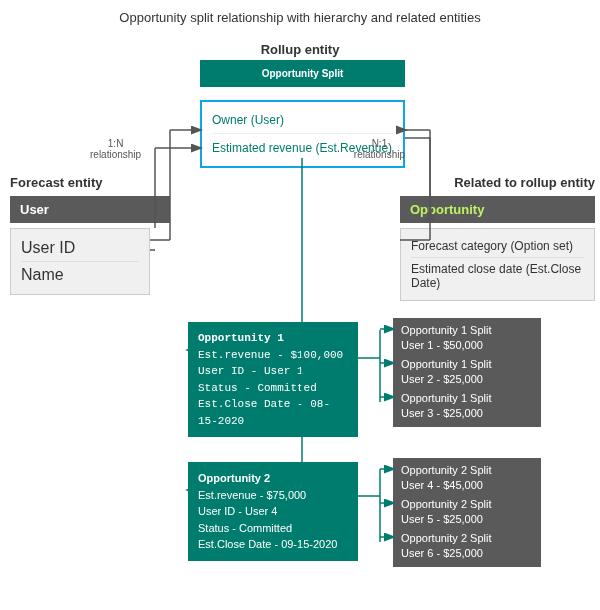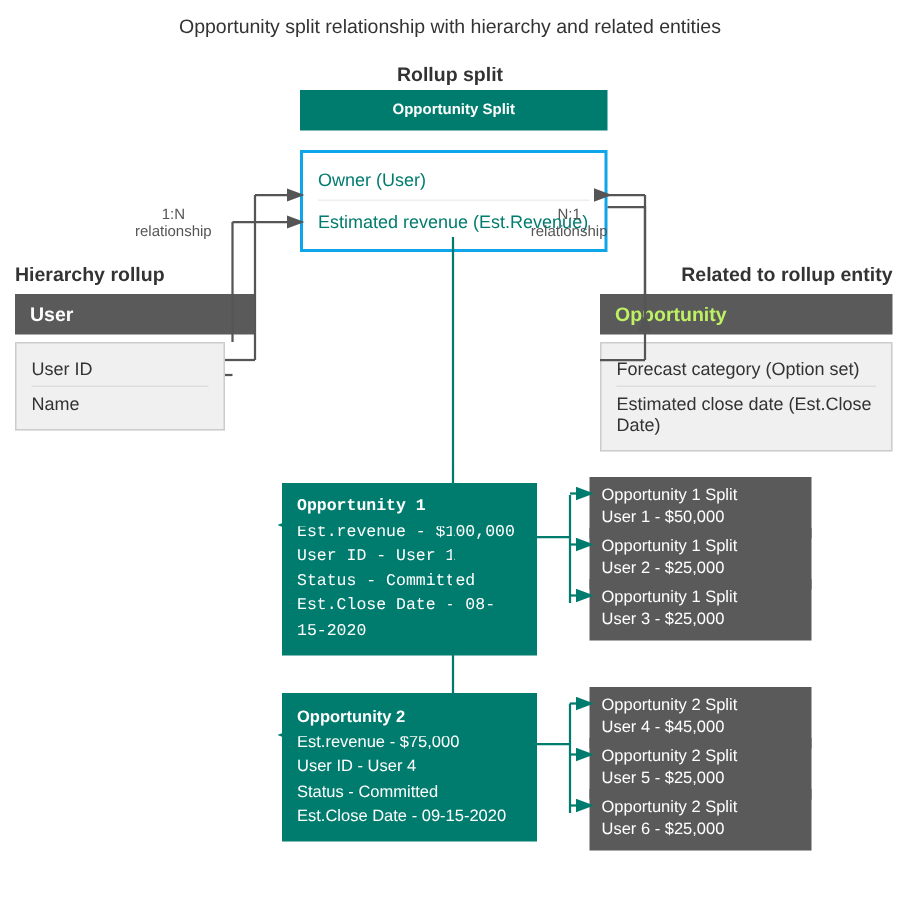--- a/index.html
+++ b/index.html
@@ -90,21 +90,21 @@
     .user-fields-box {
       position: absolute;
       top: 228px;
       left: 10px;
       width: 140px;
       background: #f0f0f0;
       border: 1px solid #ccc;
       padding: 6px 10px;
     }
     .user-fields-box .uf {
-      font-size: 12px;
+      font-size: 16px;
       color: #333;
       padding: 4px 0;
       border-bottom: 1px solid #ddd;
     }
     .user-fields-box .uf:last-child { border-bottom: none; }
     
     .related-label {
       position: absolute;
       top: 175px;
       right: 5px;
@@ -203,40 +203,40 @@
       pointer-events: none;
     }
   </style>
 </head>
 <body>
 
 <div class="diagram-container">
 
   <div class="title">Opportunity split relationship with hierarchy and related entities</div>
 
-  <div class="rollup-label">Rollup split</div>
+  <div class="rollup-label">Rollup entity</div>
 
   <div class="opp-split-box">Opportunity Split</div>
 
   <div class="fields-box">
     <div class="field">Owner (User)</div>
     <div class="field">Estimated revenue (Est.Revenue)</div>
   </div>
 
   <div class="rel-label-left">
     <span style="white-space:pre">1:N
 relationship</span>
   </div>
 
   <div class="rel-label-right">
     <span style="white-space:pre">N:1
 relationship</span>
   </div>
 
-  <div class="hierarchy-label">Hierarchy rollup</div>
+  <div class="hierarchy-label">Forecast entity</div>
   <div class="user-box-header">User</div>
   <div class="user-fields-box">
     <div class="uf">User ID</div>
     <div class="uf">Name</div>
   </div>
 
   <div class="related-label">Related to rollup entity</div>
   <div class="opp-box-header">Opportunity</div>
   <div class="opp-fields-box">
     <div class="of">Forecast category (Option set)</div>

